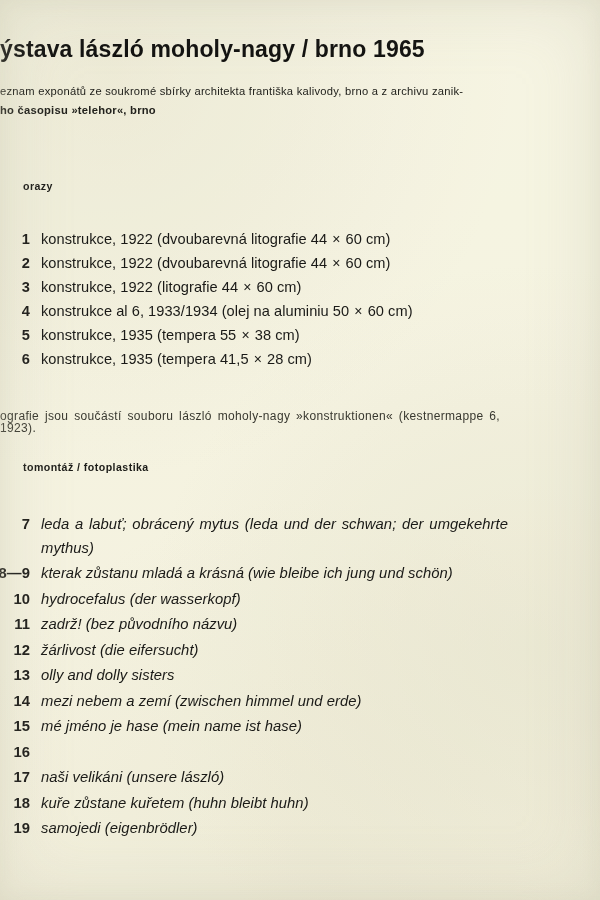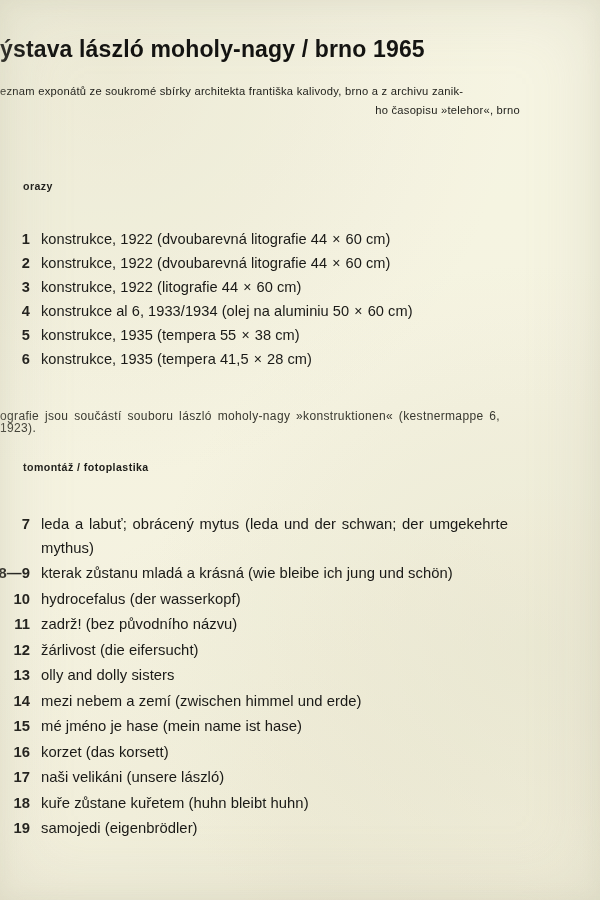--- a/index.html
+++ b/index.html
@@ -61,21 +61,21 @@
     position: absolute;
     left: 34px;
     top: 82px;
     width: 520px;
     font-size: 11.2px;
     line-height: 19px;
     letter-spacing: .25px;
     color: #23231f;
   }
   .subtitle .ln1 { text-align: justify; }
-  .subtitle .ln2 { text-align: right; }
+  .subtitle .ln2 { text-align: left; font-weight: bold; }
 
   .section-head {
     position: absolute;
     left: 34px;
     font-size: 10.6px;
     font-weight: bold;
     letter-spacing: .45px;
     color: #1c1c19;
     padding-left: 23px;
   }
@@ -129,21 +129,21 @@
     line-height: 23px;
     letter-spacing: .05px;
   }
   .itemlist.pictures .item-text { padding-right: 44px; }
 
   .itemlist.photomontage {
     font-size: 14.8px;
     line-height: 23.5px;
     letter-spacing: .05px;
   }
-  .itemlist.photomontage .item-text { padding-right: 92px; }
+  .itemlist.photomontage .item-text { padding-right: 92px; font-style: italic; }
   .itemlist.photomontage .item.wrap .item-text { text-align: justify; }
 
   .mul {
     font-size: 0.96em;
     padding: 0 1px;
   }
 </style>
 </head>
 <body>
 
@@ -217,21 +217,20 @@
       <div class="item">
         <div class="item-num">14</div>
         <div class="item-text">mezi nebem a zemí (zwischen himmel und erde)</div>
       </div>
       <div class="item">
         <div class="item-num">15</div>
         <div class="item-text">mé jméno je hase (mein name ist hase)</div>
       </div>
       <div class="item">
         <div class="item-num">16</div>
-        <div class="item-text">korzet (das korsett)</div>
       </div>
       <div class="item">
         <div class="item-num">17</div>
         <div class="item-text">naši velikáni (unsere lászló)</div>
       </div>
       <div class="item">
         <div class="item-num">18</div>
         <div class="item-text">kuře zůstane kuřetem (huhn bleibt huhn)</div>
       </div>
       <div class="item">

